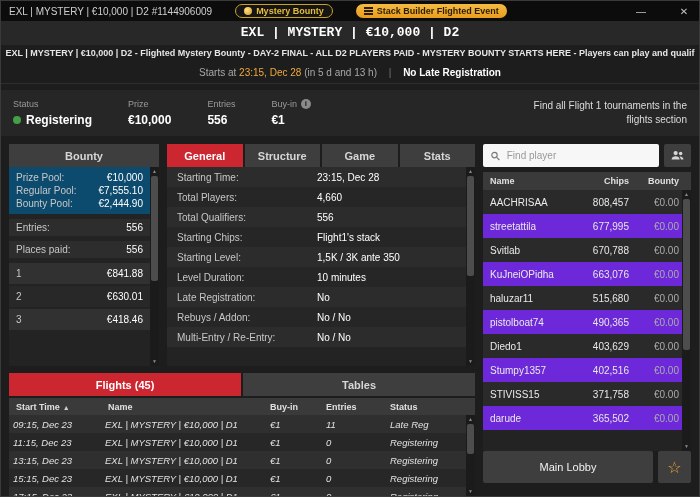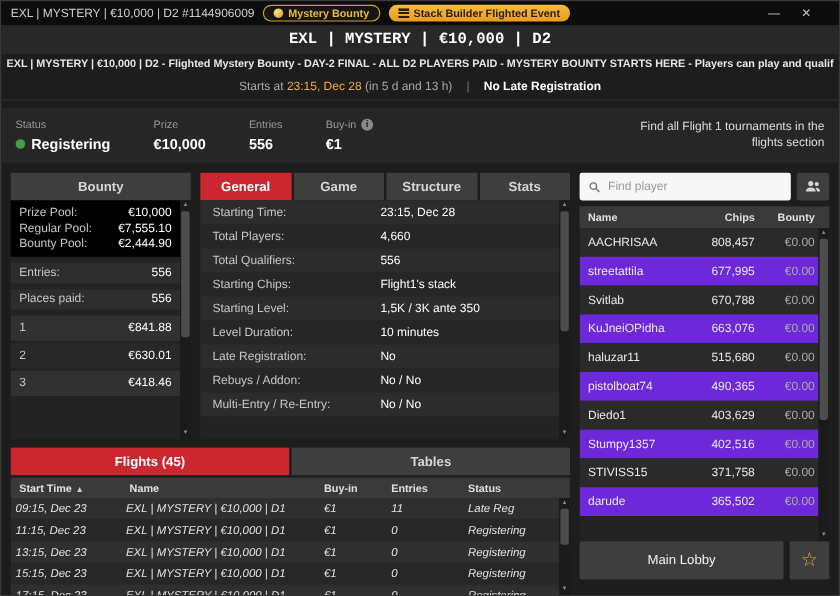--- a/index.html
+++ b/index.html
@@ -3,22 +3,22 @@
 <meta charset="utf-8">
 <style>
   * { margin:0; padding:0; box-sizing:border-box; }
   html,body { background:#000; }
   body { font-family:"Liberation Sans", sans-serif; }
 
   .window { width:700px; height:497px; background:#1d1d1d; border:1px solid #3a3a3a;
             display:flex; flex-direction:column; overflow:hidden; color:#ddd; }
 
   
-  .titlebar { height:20px; background:#0c0c0c; display:flex; align-items:center; gap:7px;
-              padding:0 17px 0 8px; flex:none; }
+  .titlebar { height:20px; background:#0c0c0c; display:flex; align-items:center; gap:23px;
+              padding:0 5px 0 8px; flex:none; }
   .tb-title { font-size:10px; color:#cfcfcf; white-space:nowrap; }
   .badge { display:inline-flex; align-items:center; gap:4px; height:14px; padding:0 8px;
            border-radius:8px; font-size:9px; font-weight:bold; white-space:nowrap; cursor:pointer; }
   .badge-mystery { border:1px solid #c9a125; color:#e7bb3a; background:#151515; }
   .badge-stack { background:linear-gradient(#f4bb42,#e89d1d); color:#2b1d00; }
   .mb-icon { width:8px; height:8px; border-radius:50%;
              background:radial-gradient(circle at 35% 35%, #ffe08a, #d79a18); }
   .sb-icon { width:9px; height:8px;
              background:linear-gradient(#2b1d00 0 2px, rgba(0,0,0,0) 2px 3px,
                         #2b1d00 3px 5px, rgba(0,0,0,0) 5px 6px, #2b1d00 6px 8px); }
@@ -66,21 +66,21 @@
   .scrollbar { width:9px; flex:none; background:#1b1b1b; display:flex; flex-direction:column; cursor:pointer; }
   .sb-arrow { height:9px; font-size:5px; color:#8a8a8a; text-align:center; line-height:9px; flex:none; }
   .sb-track { flex:1; position:relative; margin:0 1px; }
   .sb-thumb { position:absolute; left:0; right:0; background:#4d4d4d; border-radius:2px; }
 
   
   .kv-row { display:flex; align-items:center; padding:0 7px; font-size:10px; }
   .kv-l { color:#c7c7c7; white-space:nowrap; }
   .kv-v { color:#fff; margin-left:auto; white-space:nowrap; }
 
-  #pool-rows { background:#000000; padding:4px 0; margin-bottom:5px; }
+  #pool-rows { background:#0c4a6e; padding:4px 0; margin-bottom:5px; }
   #pool-rows .kv-row { height:13px; }
   #stat-rows .kv-row { height:17px; background:#2d2d2d; margin-bottom:5px; }
   #place-rows .kv-row { height:21px; background:#313131; margin-bottom:2px; }
   #place-rows .kv-row.alt { background:#282828; }
 
   #info-rows .kv-row { height:20px; background:#2c2c2c; padding-left:10px; }
   #info-rows .kv-row.alt { background:#262626; }
   #info-rows .kv-l { width:140px; flex:none; }
   #info-rows .kv-v { margin-left:0; }
 
@@ -237,22 +237,22 @@
                   <span class="sb-thumb" style="top:0;height:58%"></span>
                 </span>
               <span class="sb-arrow">▼</span>
             </div>
           </div>
         </div>
 
         <div class="info-panel">
           <div class="tabs">
             <div class="tab active">General</div>
+            <div class="tab">Structure</div>
             <div class="tab">Game</div>
-            <div class="tab">Structure</div>
             <div class="tab">Stats</div>
           </div>
           <div class="panel-body">
             <div class="rows-col" id="info-rows">
                 <div class="kv-row">
     <span class="kv-l">Starting Time:</span>
     <span class="kv-v">23:15, Dec 28</span>
   </div>
                 <div class="kv-row alt">
     <span class="kv-l">Total Players:</span>

